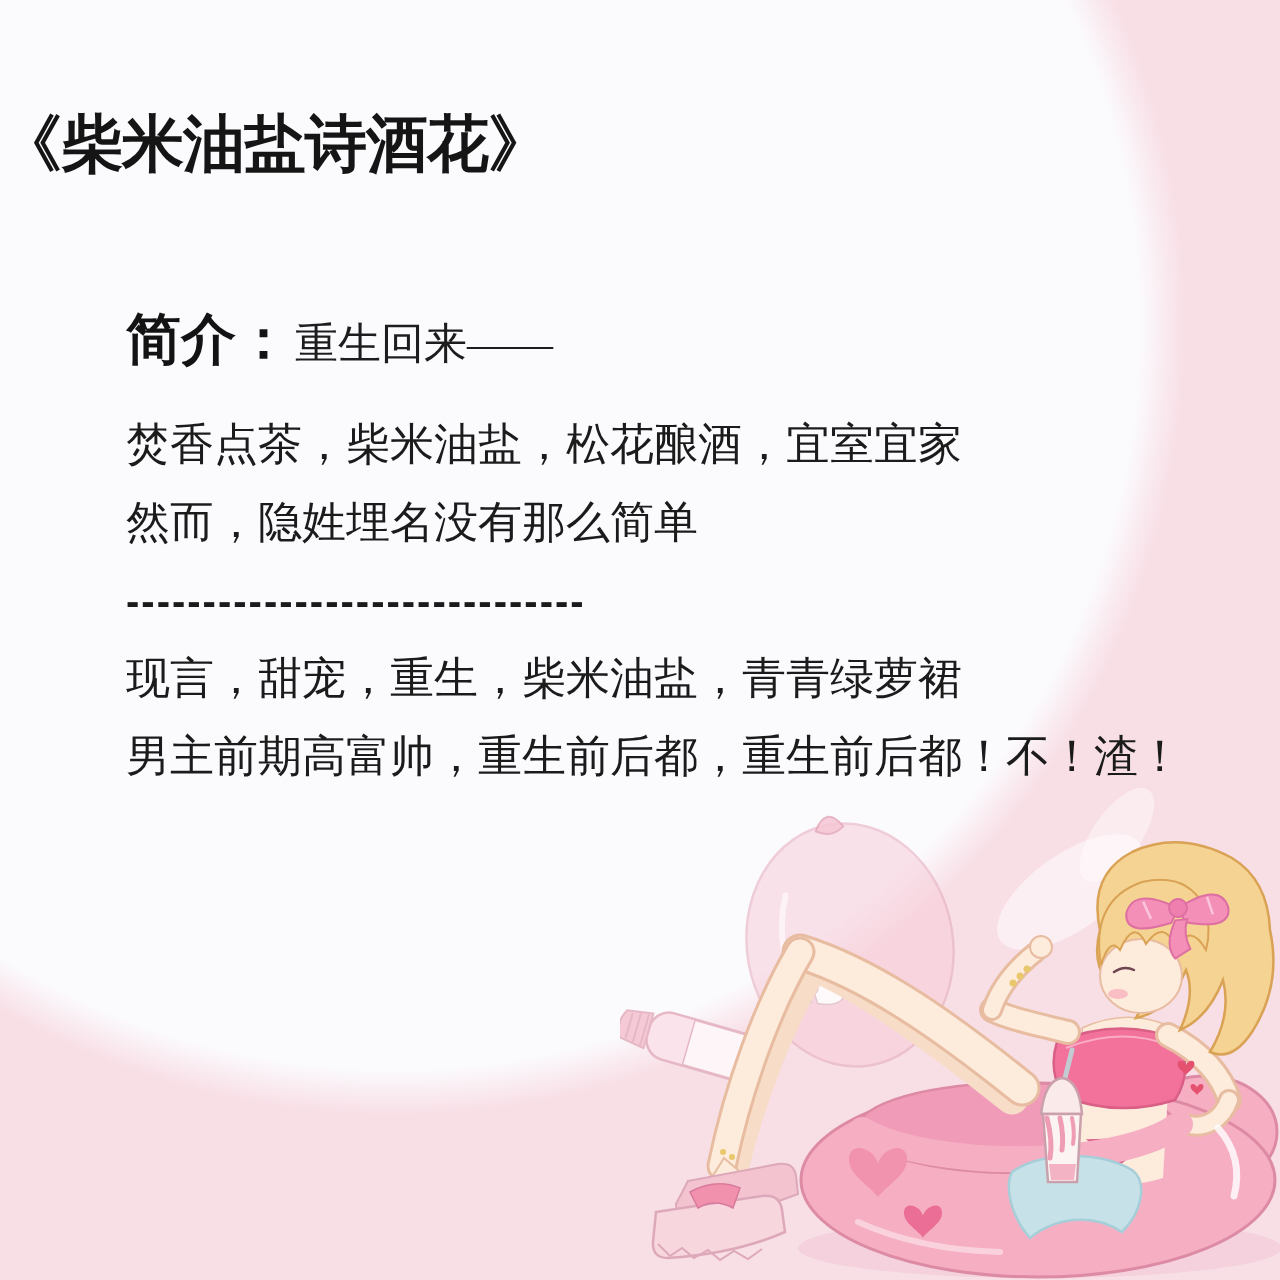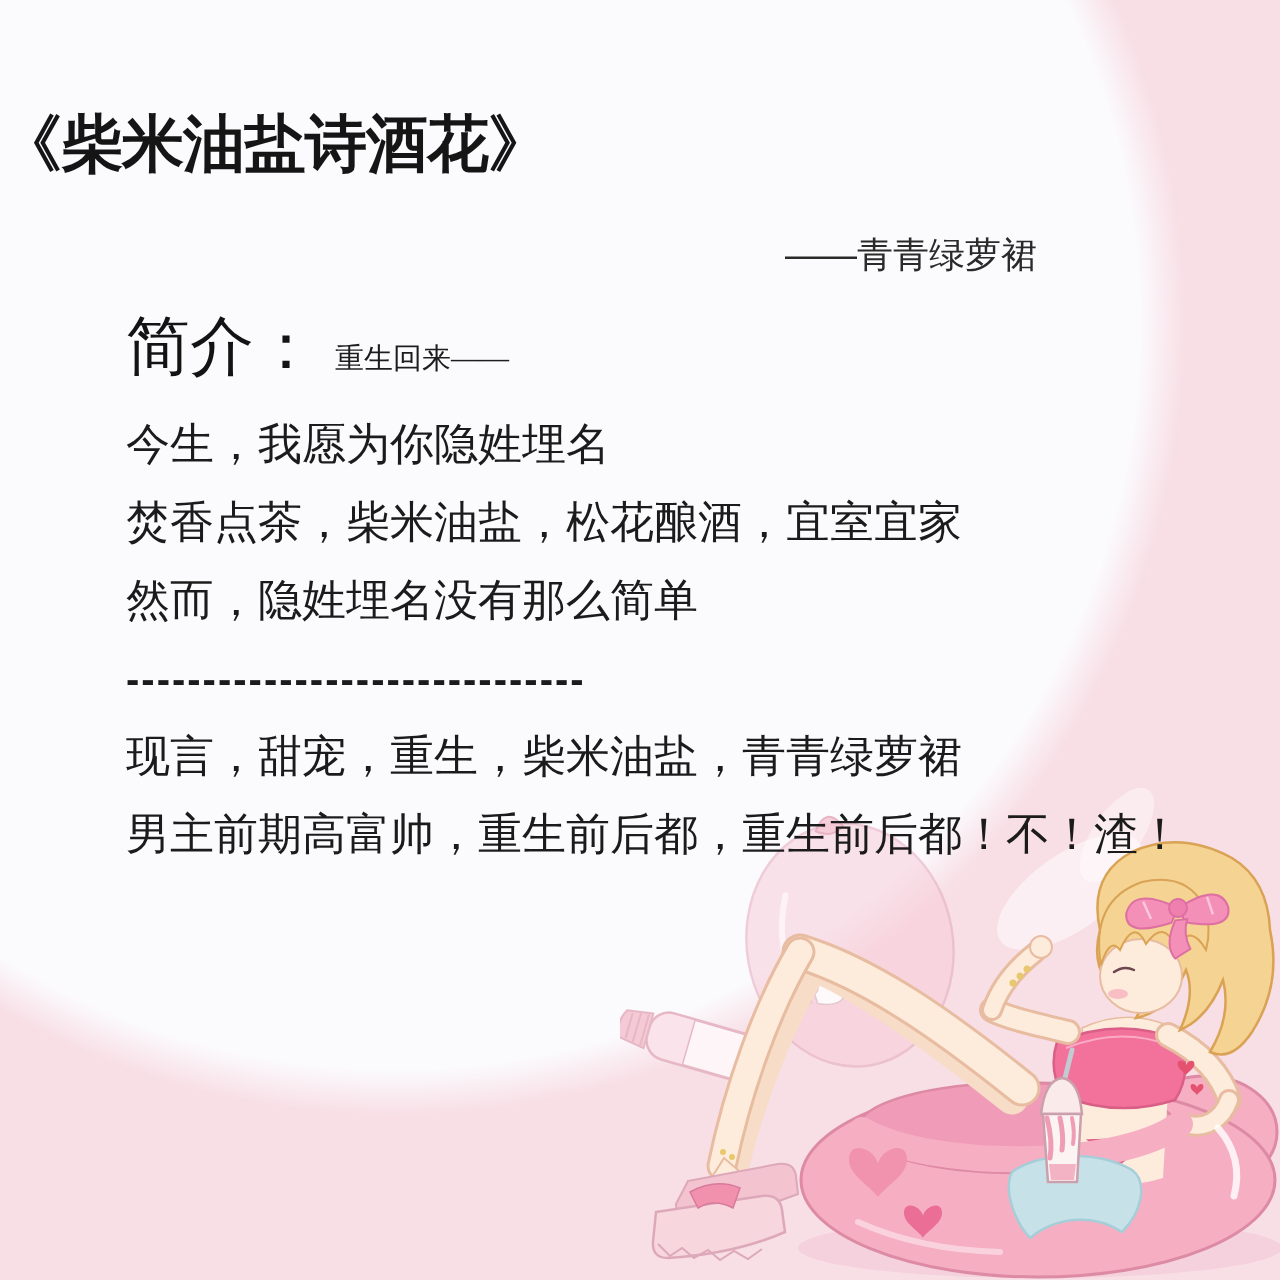--- a/index.html
+++ b/index.html
@@ -5,22 +5,22 @@
   html,body{margin:0;padding:0;background:#e9e9e9;}
   .stage{
     position:relative;width:1280px;height:1280px;overflow:hidden;
     background:radial-gradient(circle at 395px 325px, #fbfafd 0 745px, #f8dfe6 790px);
     font-family:"Liberation Sans","DejaVu Sans",sans-serif;color:#1d1d1d;
   }
   .layer{position:absolute;z-index:2;}
   .title{top:102px;left:0;width:100%;font-weight:700;font-size:62px;letter-spacing:-1px;color:#151515;}
   .author{top:231px;right:243px;font-size:36px;color:#2a2a2a;}
   .intro-row{top:303px;left:126px;white-space:nowrap;}
-  .intro-label{font-weight:400;font-size:64px;color:#131313;}
-  .intro-lead{font-family:"Liberation Serif","DejaVu Serif",serif;font-size:29px;margin-left:17px;color:#1d1d1d;}
+  .intro-label{font-weight:700;font-size:55px;color:#131313;}
+  .intro-lead{font-family:"Liberation Serif","DejaVu Serif",serif;font-size:43px;margin-left:4px;color:#1d1d1d;}
   .flow{top:406px;left:126px;font-family:"Liberation Serif","DejaVu Serif",serif;font-size:44px;line-height:78px;white-space:nowrap;color:#1b1b1b;}
   .flow .dash-line{font-family:"Liberation Sans","DejaVu Sans",sans-serif;font-weight:700;font-size:40px;letter-spacing:2px;}
   .illu{position:absolute;left:620px;top:780px;width:660px;height:500px;z-index:1;}
 </style>
 </head>
 <body>
 
 <div class="stage">
 
   <svg class="illu" viewBox="0 0 660 500">
@@ -129,28 +129,26 @@
       <path d="M 452,338 Q 455,352 453,364" fill="none" stroke="#ef9db4" stroke-width="4" stroke-linecap="round"></path>
     </g>
 
     <g>
       <path d="M 598,348 Q 624,378 614,416" fill="none" stroke="#ffffff" opacity="0.8" stroke-width="7" stroke-linecap="round"></path>
       <path d="M 238,442 Q 300,470 380,472" fill="none" stroke="#ffffff" opacity="0.45" stroke-width="6" stroke-linecap="round"></path>
     </g>
   </svg>
 
   <div class="layer title">《柴米油盐诗酒花》</div>
-  <div class="layer author">——青青绿萝裙</div>
 
   <div class="layer intro-row">
     <span class="intro-label">简介：</span><span class="intro-lead">重生回来——</span>
   </div>
 
   <div class="layer flow">
-    <div>今生，我愿为你隐姓埋名</div>
     <div>焚香点茶，柴米油盐，松花酿酒，宜室宜家</div>
     <div>然而，隐姓埋名没有那么简单</div>
     <div class="dash-line">------------------------------</div>
     <div>现言，甜宠，重生，柴米油盐，青青绿萝裙</div>
     <div>男主前期高富帅，重生前后都，重生前后都！不！渣！</div>
   </div>
 
 </div>
 
 </body></html>

